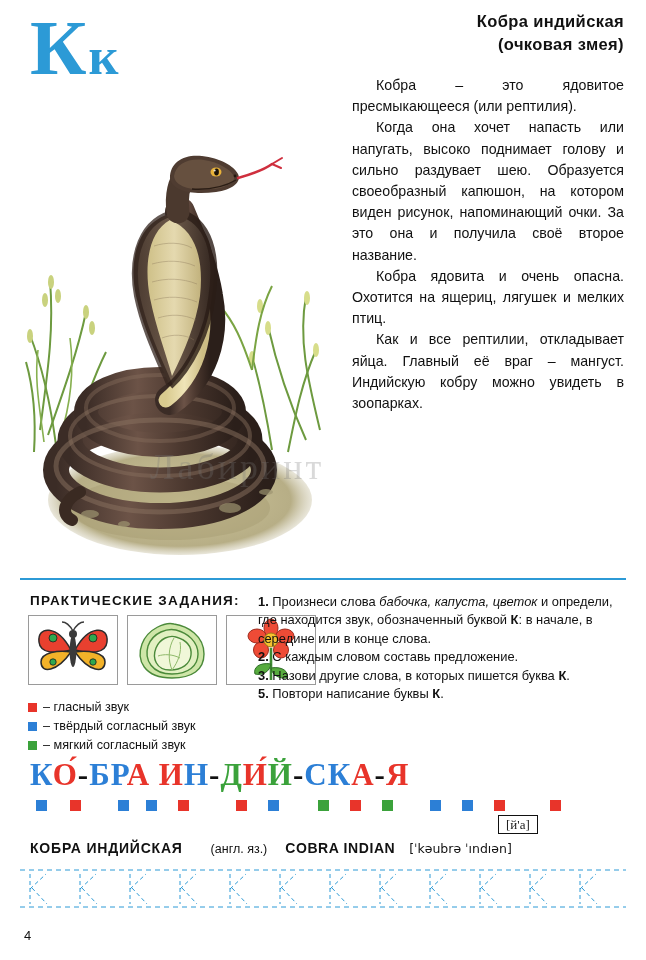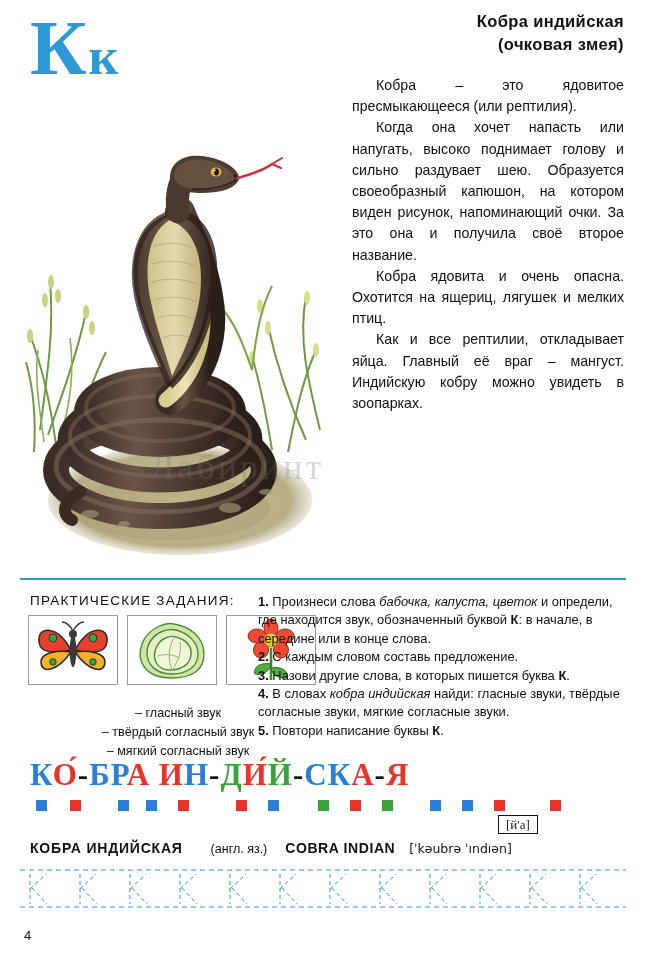--- a/index.html
+++ b/index.html
@@ -105,21 +105,21 @@
     width: 606px;
     height: 2px;
     background: #2c9ad6;
   }
 
   
   .practice-title {
     position: absolute;
     left: 30px;
     top: 593px;
-    font-weight: normal;
+    font-weight: bold;
     font-size: 13.5px;
     letter-spacing: 1.2px;
     color: #111;
   }
   .pics {
     position: absolute;
     left: 28px;
     top: 615px;
     width: 290px;
     height: 72px;
@@ -143,21 +143,20 @@
     width: 300px;
     font-size: 12.6px;
     line-height: 19px;
     color: #111;
   }
   .legend .row {
     display: flex;
     align-items: center;
     gap: 6px;
     height: 19px;
-    flex-direction: column;
   }
   .sq {
     width: 9px; height: 9px;
     display: inline-block;
   }
   .sq.red { background: #e8342a; }
   .sq.blue { background: #2c7fd6; }
   .sq.green { background: #3ba23b; }
 
   .tasks {
@@ -496,21 +495,20 @@
     <div class="row">
       <span class="sq green"></span>
       <span>– мягкий согласный звук</span>
     </div>
   </div>
 
   <div class="tasks">
     <p><b>1.</b> <span>Произнеси слова </span><i>бабочка, капуста, цветок</i><span> и определи, где находится звук, обозначенный буквой </span><b>К</b><span>: в начале, в середине или в конце слова.</span></p>
     <p><b>2.</b> <span>С каждым словом составь предложение.</span></p>
     <p><b>3.</b> <span>Назови другие слова, в которых пишется буква </span><b>К</b><span>.</span></p>
-    <p><b>4.</b> <span>В словах </span><i>кобра  индийская</i><span> найди: гласные звуки, твёрдые согласные звуки, мягкие согласные звуки.</span></p>
     <p><b>5.</b> <span>Повтори написание буквы </span><b>К</b><span>.</span></p>
   </div>
 
   <div class="syll">
     <span class="blue">К</span><span class="red">О́</span><span class="dash">-</span><span class="blue">Б</span><span class="blue">Р</span><span class="red">А</span><span class="dash">  </span><span class="red">И</span><span class="blue">Н</span><span class="dash">-</span><span class="green">Д</span><span class="red">И́</span><span class="green">Й</span><span class="dash">-</span><span class="blue">С</span><span class="blue">К</span><span class="red">А</span><span class="dash">-</span><span class="red">Я</span>
   </div>
 
   <div class="marks">
     <span class="mark blue" style="left:6px"></span>
     <span class="mark red" style="left:40px"></span>

